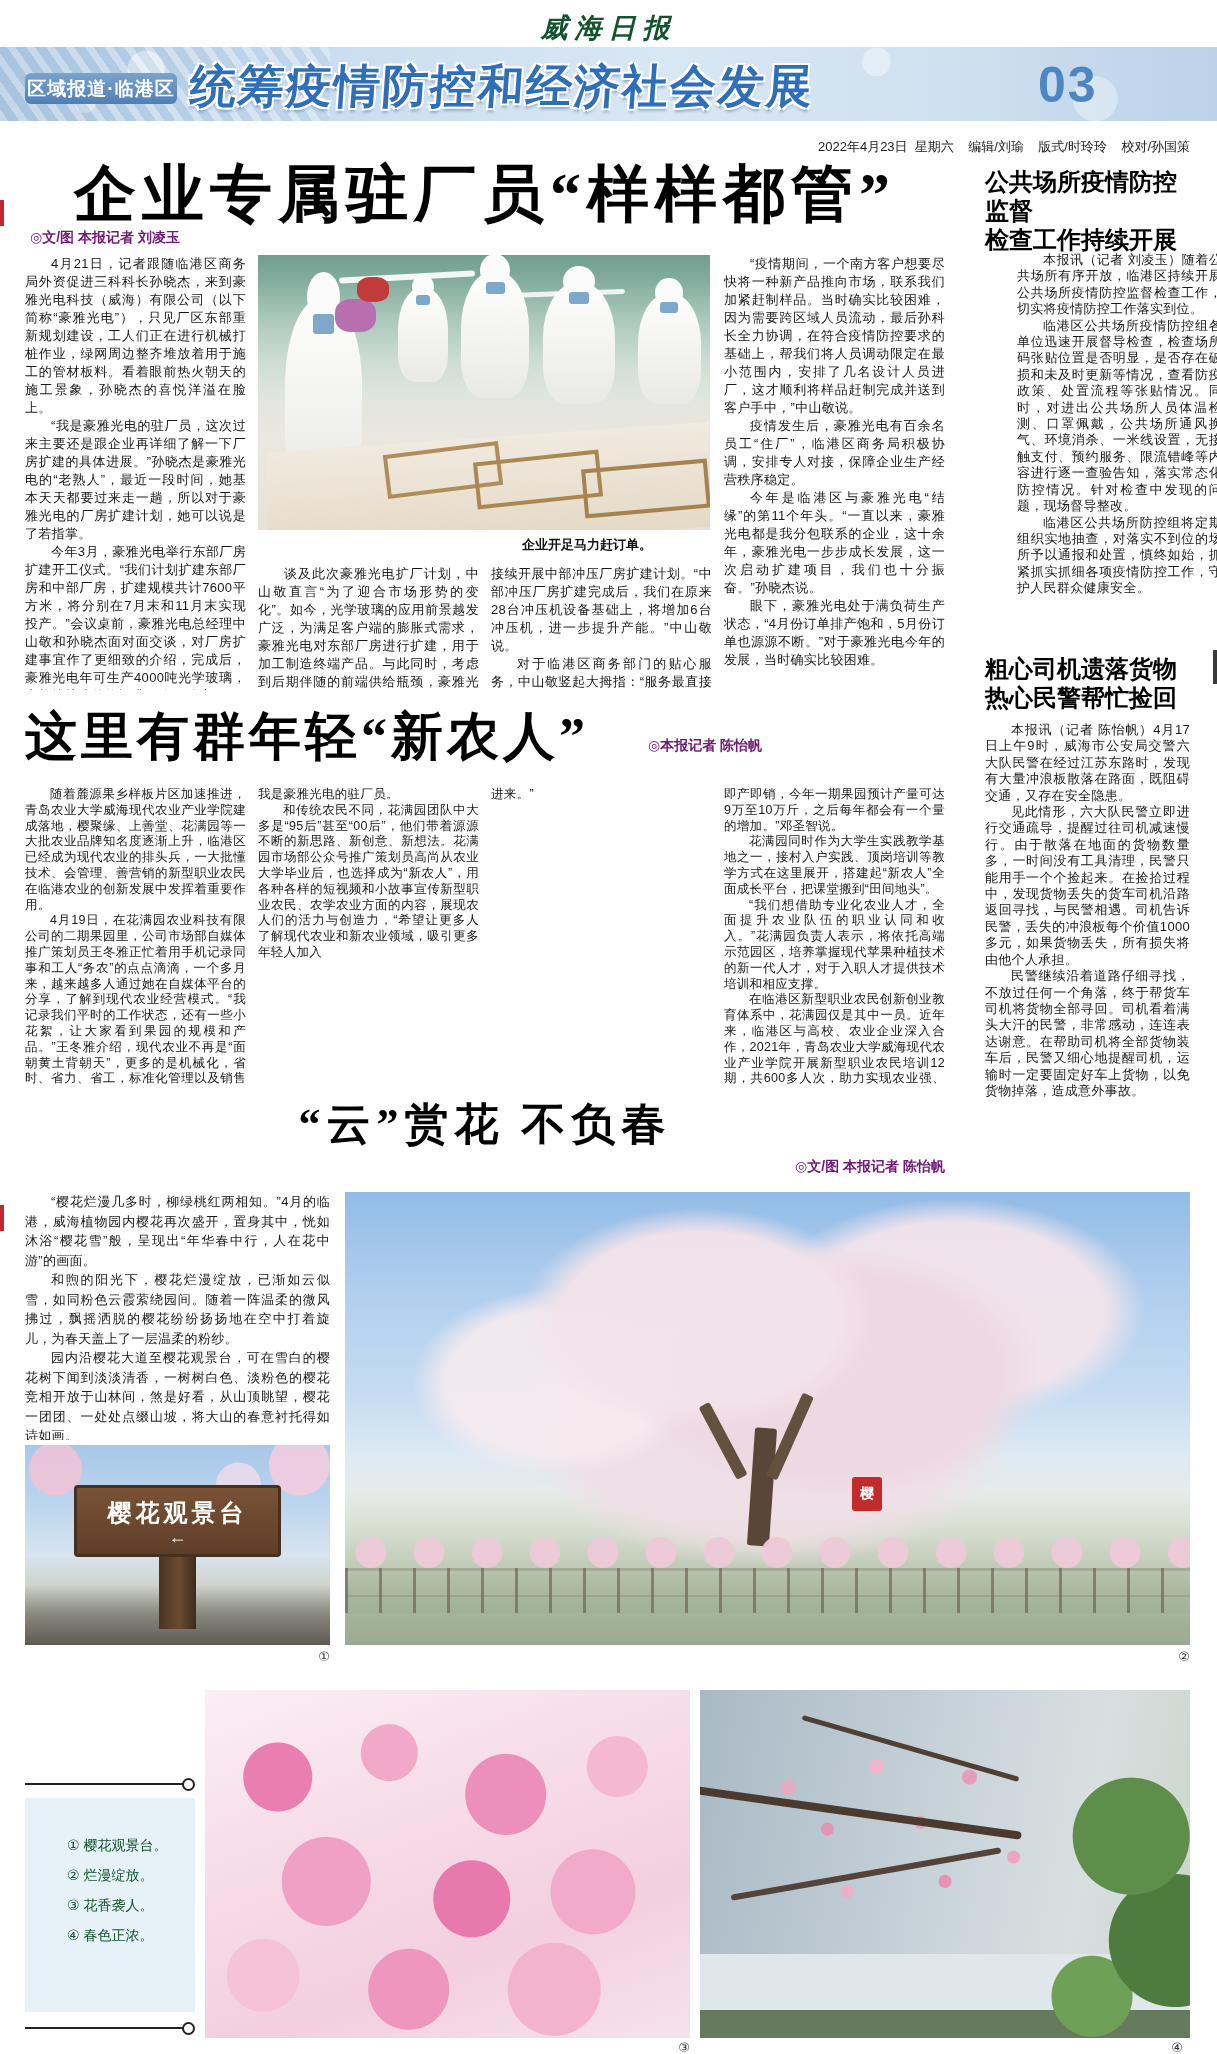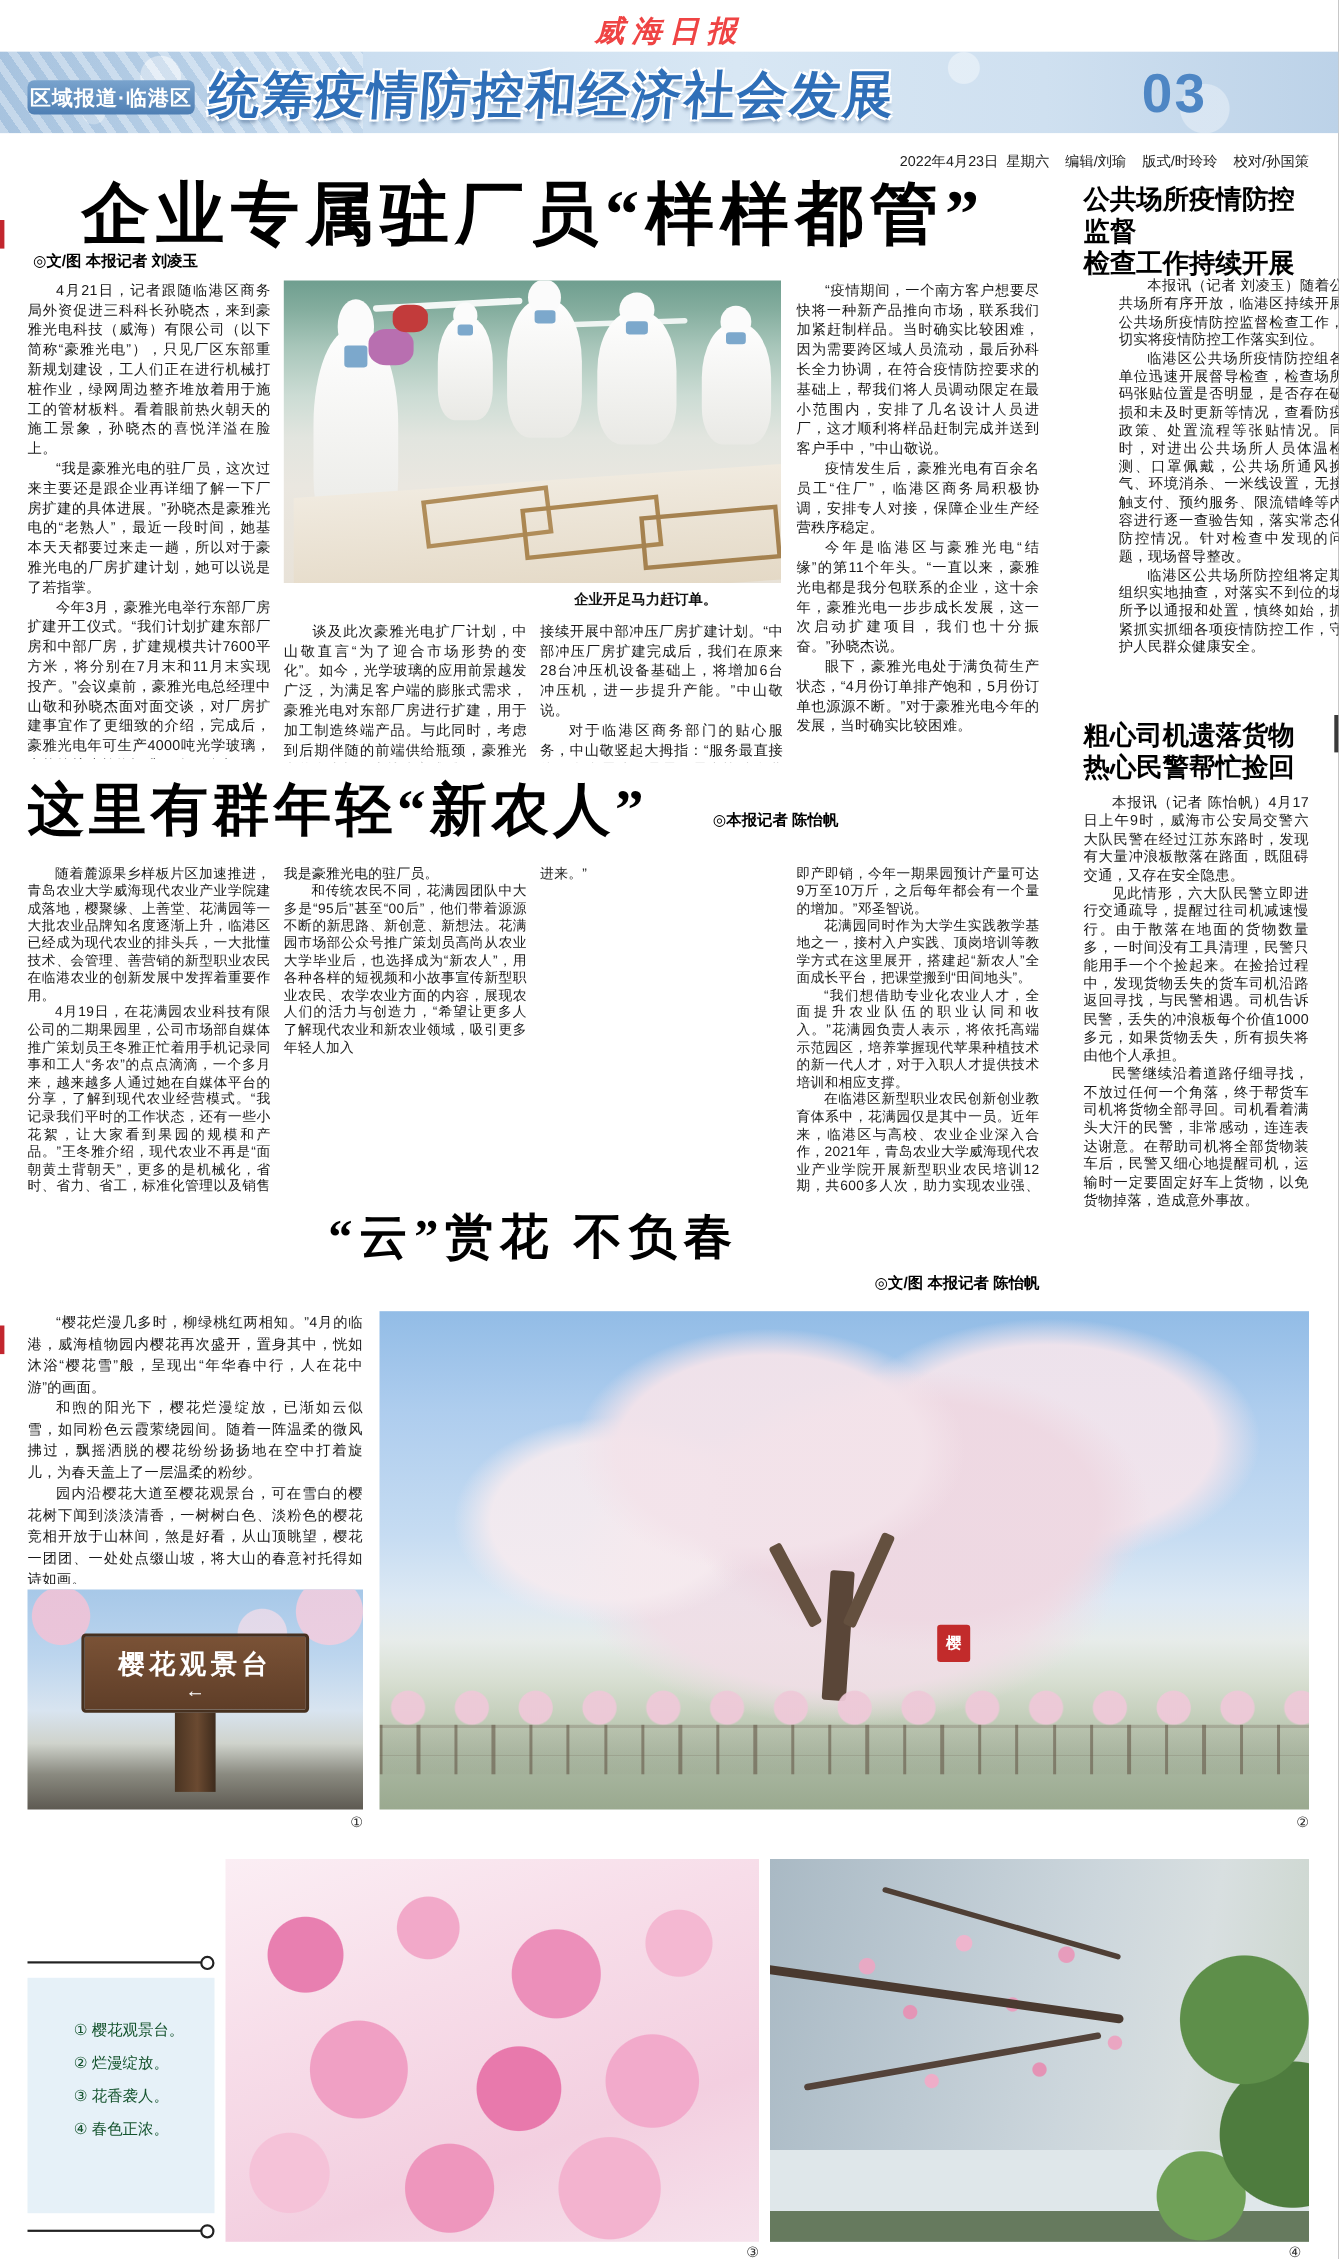--- a/index.html
+++ b/index.html
@@ -2,42 +2,42 @@
 <html><head>
 <meta charset="utf-8">
 <style>
   html,body{margin:0;padding:0;background:#888;}
   .page{position:relative;width:1217px;height:2054px;background:#ffffff;overflow:hidden;
         font-family:"Liberation Sans","DejaVu Sans",sans-serif;color:#1a1a1a;}
   .abs{position:absolute;}
   .serifhead{font-family:"Liberation Serif","DejaVu Serif",serif;font-weight:900;color:#000;}
   
   .masthead{left:0;top:10px;width:1217px;text-align:center;font-family:"Liberation Serif","DejaVu Serif",serif;
-            font-weight:bold;font-style:italic;font-size:27px;color:#ef4444;letter-spacing:7px;}
+            font-weight:bold;font-style:italic;font-size:27px;color:#14532d;letter-spacing:7px;}
   
   .banner{left:0;top:47px;width:1217px;height:74px;
     background:
       radial-gradient(circle at 12% 30%,rgba(255,255,255,.5) 0 18px,rgba(255,255,255,0) 19px),
       radial-gradient(circle at 7% 75%,rgba(255,255,255,.35) 0 10px,rgba(255,255,255,0) 11px),
       radial-gradient(circle at 72% 20%,rgba(255,255,255,.4) 0 14px,rgba(255,255,255,0) 15px),
       radial-gradient(circle at 90% 70%,rgba(255,255,255,.35) 0 22px,rgba(255,255,255,0) 23px),
       linear-gradient(90deg,#aec8e2 0%,#c8dcef 22%,#d8e7f4 55%,#cfe0f0 78%,#bcd2e8 100%);}
   .banner-stripes{left:0;top:47px;width:330px;height:74px;
       background:repeating-linear-gradient(55deg,rgba(255,255,255,.28) 0 7px,rgba(120,160,200,.12) 7px 16px);}
   .section-label{left:25px;top:73px;width:152px;height:31px;border-radius:6px;
       background:linear-gradient(180deg,#79a3cd,#4f7fb4);color:#fff;font-size:19px;font-weight:bold;
       display:flex;align-items:center;justify-content:center;letter-spacing:1px;}
   .banner-title{left:190px;top:56px;width:600px;font-size:46px;font-weight:900;color:#2f6fb8;
       letter-spacing:2px;transform:skewX(-4deg);white-space:nowrap;
       text-shadow:-2px -2px 0 #fff,2px -2px 0 #fff,-2px 2px 0 #fff,2px 2px 0 #fff,0 4px 3px rgba(60,90,130,.45);}
   .page-number{left:1038px;top:56px;font-size:50px;font-weight:600;color:#4e86c4;letter-spacing:2px;}
   .dateline{left:0px;top:138px;width:1190px;text-align:right;font-size:13px;color:#222;white-space:pre;}
   
   .a1-headline{left:25px;top:152px;width:920px;text-align:center;font-size:62px;letter-spacing:6px;white-space:nowrap;}
-  .byline{font-size:14px;font-weight:bold;color:#000000;}
+  .byline{font-size:14px;font-weight:bold;color:#701a75;}
   
   .bodytext{font-size:13px;line-height:18px;text-align:justify;color:#191919;letter-spacing:.3px;overflow:hidden;}
   .bodytext p{margin:0;text-indent:2em;}
   .bodytext p.cont{text-indent:0;}
   .a2text{font-size:12.5px;line-height:15.8px;}
   .sidetext{font-size:13px;line-height:16.4px;}
   .a3text{font-size:13px;line-height:19.5px;}
   .side-headline{font-size:24px;line-height:29px;font-weight:900;color:#000;font-family:"Liberation Serif","DejaVu Serif",serif;}
   .photo{position:absolute;overflow:hidden;background:#ddd;}
   .photo-caption{font-size:13px;font-weight:bold;color:#111;}

